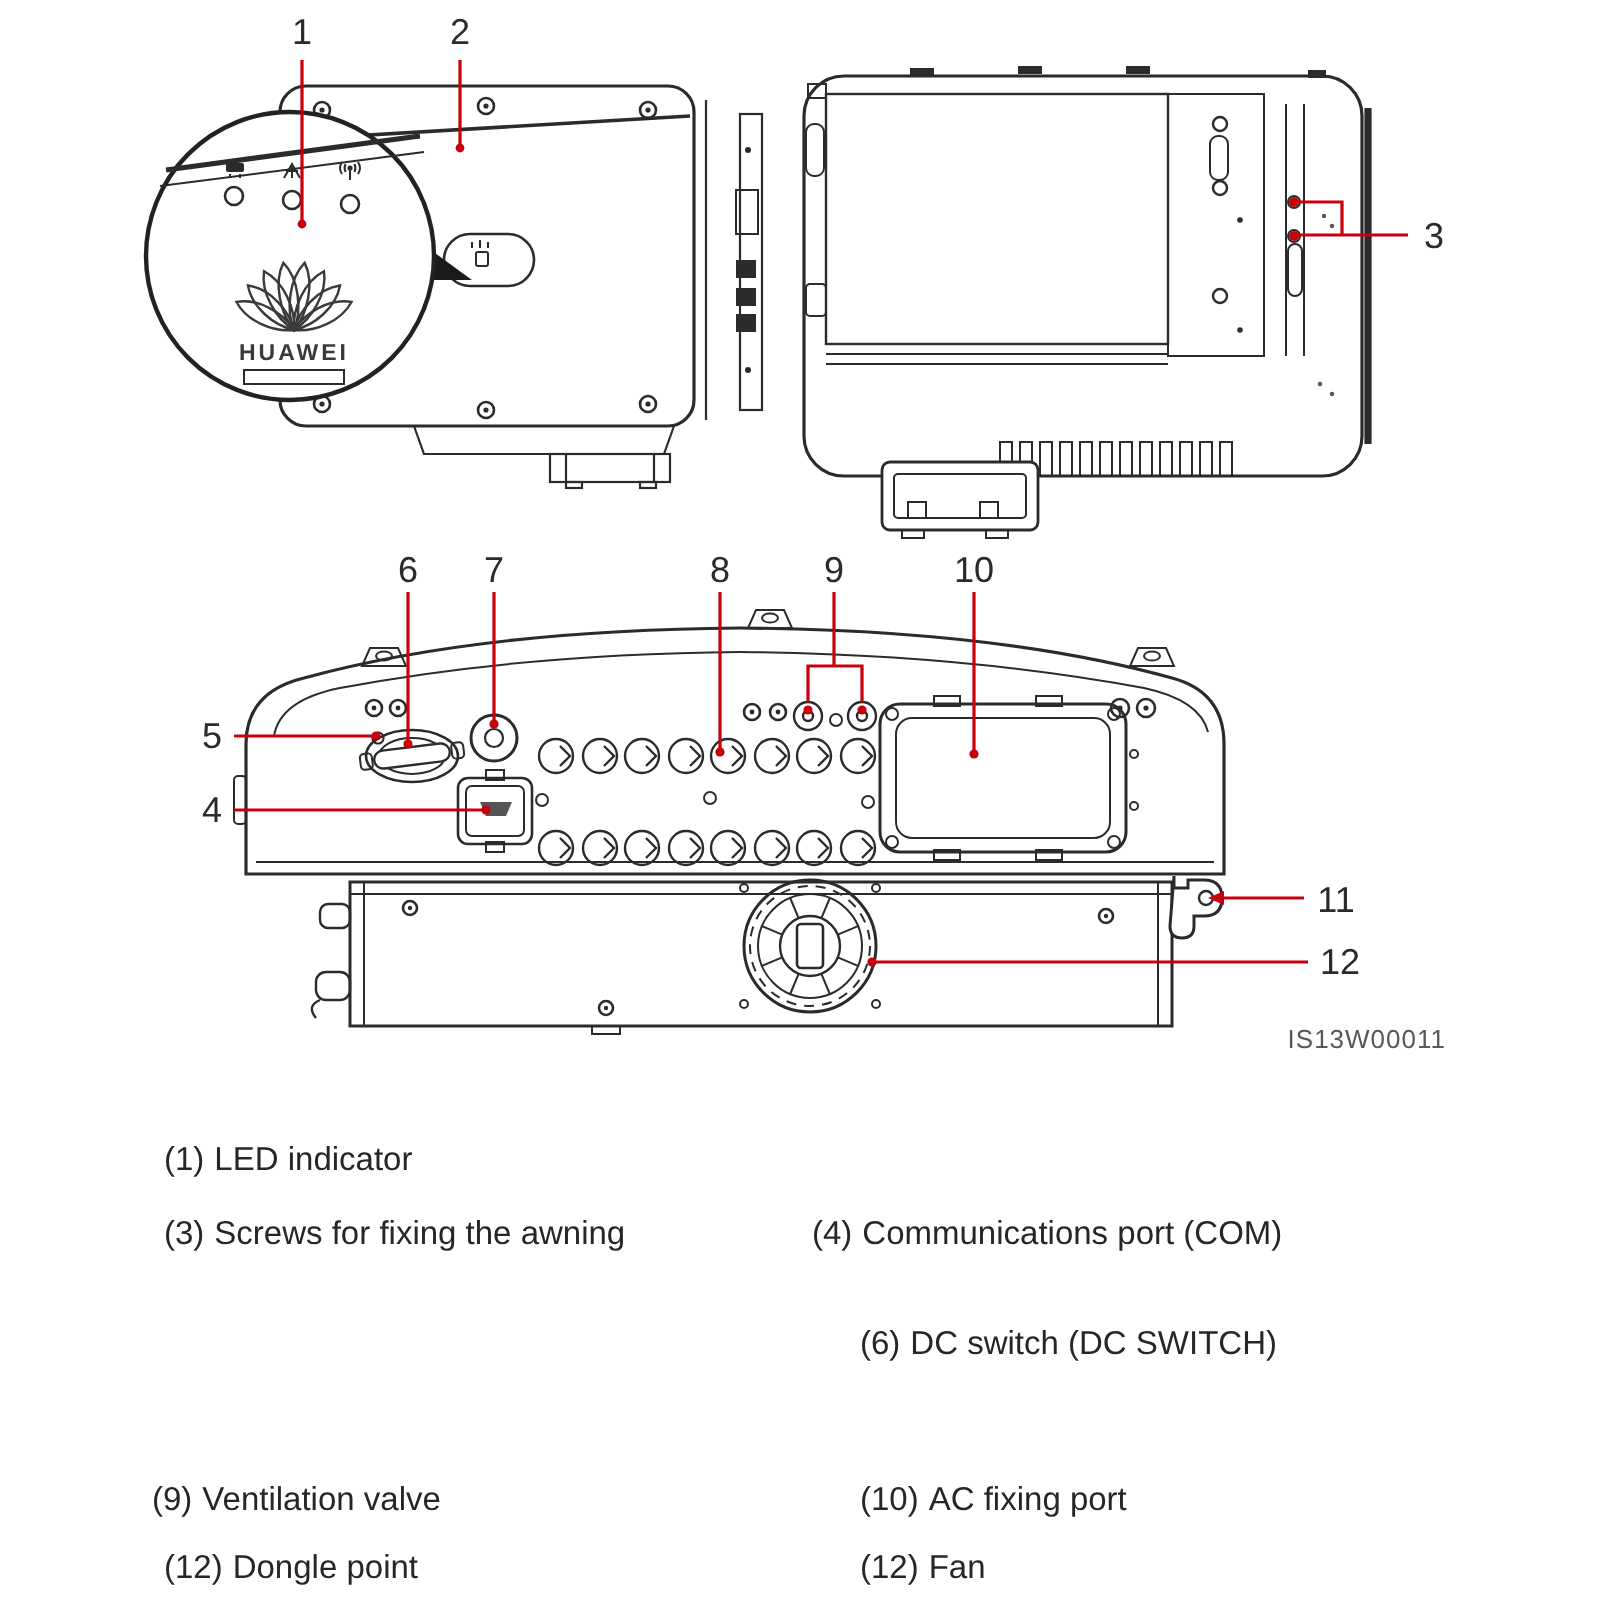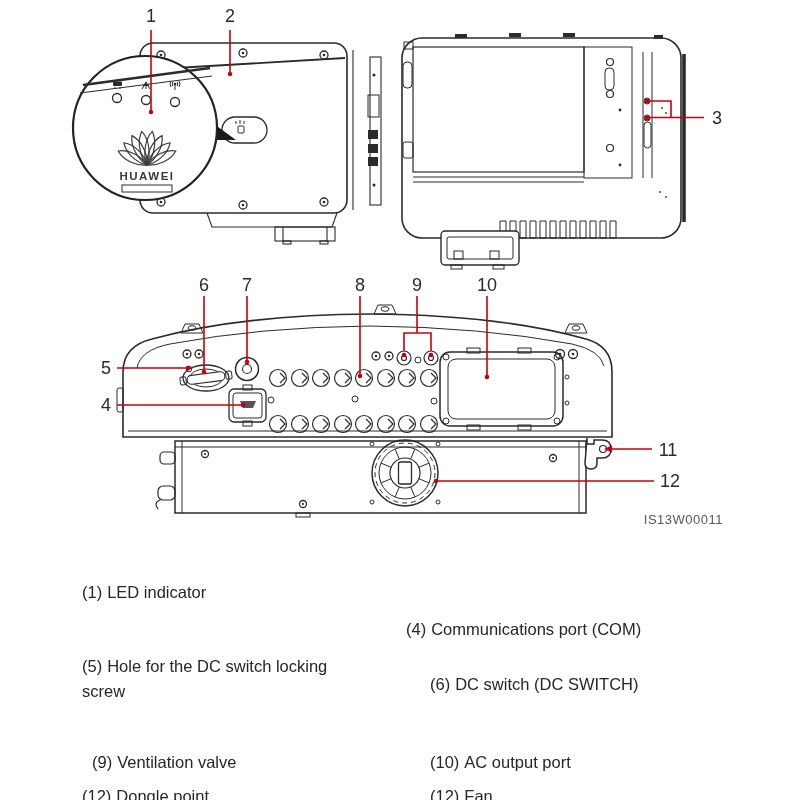--- a/index.html
+++ b/index.html
@@ -4,27 +4,27 @@
 <style>
   html,body{margin:0;padding:0;background:#ffffff;}
   #page{position:relative;width:800px;height:800px;background:#ffffff;overflow:hidden;
         font-family:"Liberation Sans",sans-serif;}
   #diagram{position:absolute;left:0;top:0;}
   svg text{font-family:"Liberation Sans",sans-serif;}
   .callout-num{font-size:18px;fill:#2b2b2b;}
   .drawing-id{font-size:13px;fill:#595959;letter-spacing:.5px;}
   .logo-word{font-size:11.5px;font-weight:bold;fill:#3a3a3a;letter-spacing:1.5px;}
   .legend{position:absolute;left:0;top:0;width:800px;height:240px;}
-  .li{position:absolute;font-size:16.5px;color:#262626;line-height:1.5;margin-top:12px;}
+  .li{position:absolute;font-size:16.5px;color:#262626;line-height:1.5;}
   .li .num{margin-right:5px;}
   .li-1{left:82px;top:568px}.li-2{left:430px;top:568px}
   .li-3{left:82px;top:605px}.li-4{left:406px;top:605px}
   .li-5{left:82px;top:642px;width:292px}.li-6{left:430px;top:660px}
   .li-7{left:82px;top:702px}.li-8{left:430px;top:702px}
-  .li-9{left:92px;top:738px}.li-10{left:430px;top:738px}
+  .li-9{left:76px;top:738px}.li-10{left:430px;top:738px}
   .li-11{left:82px;top:772px}.li-12{left:430px;top:772px}
 </style>
 </head>
 <body>
 
 <div id="page">
 
 <svg id="diagram" width="800" height="560" viewBox="0 0 800 560">
 
   <g stroke="#2b2b2b" fill="none" stroke-width="1.3">
@@ -413,22 +413,22 @@
     <text class="callout-num" x="487" y="291" text-anchor="middle">10</text>
     <text class="callout-num" x="668" y="456" text-anchor="middle">11</text>
     <text class="callout-num" x="670" y="487" text-anchor="middle">12</text>
   </g>
 
   <text class="drawing-id" x="723" y="524" text-anchor="end">IS13W00011</text>
 </svg>
 
 <div class="legend">
   <div class="li li-1"><span class="num">(1)</span><span>LED indicator</span></div>
+  <div class="li li-3"><span class="num">(3)</span><span>Screws for fixing the awning</span></div>
   <div class="li li-4"><span class="num">(4)</span><span>Communications port (COM)</span></div>
-  <div class="li li-5"><span class="num">(5)</span><span>Hole for the DC switch locking screw</span></div>
   <div class="li li-6"><span class="num">(6)</span><span>DC switch (DC SWITCH)</span></div>
   <div class="li li-9"><span class="num">(9)</span><span>Ventilation valve</span></div>
-  <div class="li li-10"><span class="num">(10)</span><span>AC output port</span></div>
+  <div class="li li-10"><span class="num">(10)</span><span>AC fixing port</span></div>
   <div class="li li-11"><span class="num">(12)</span><span>Dongle point</span></div>
   <div class="li li-12"><span class="num">(12)</span><span>Fan</span></div>
 </div>
 
 </div>
 
 </body></html>

